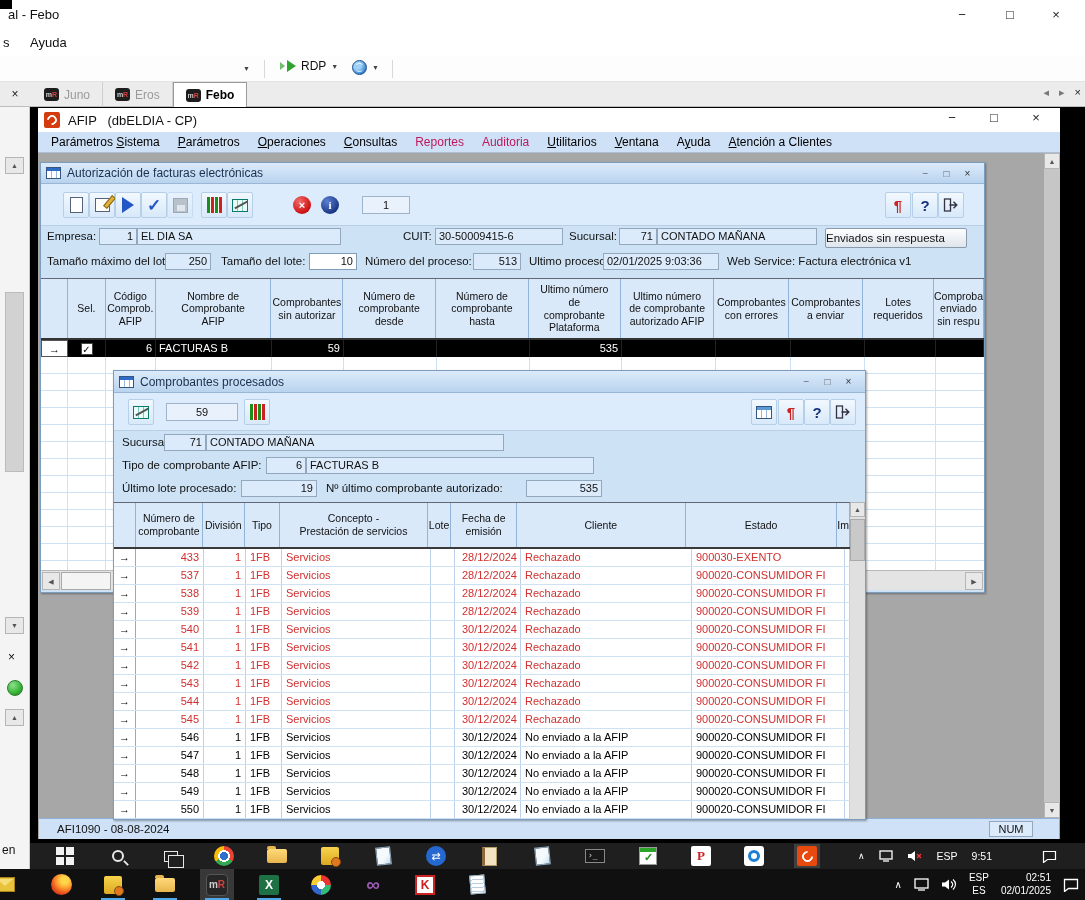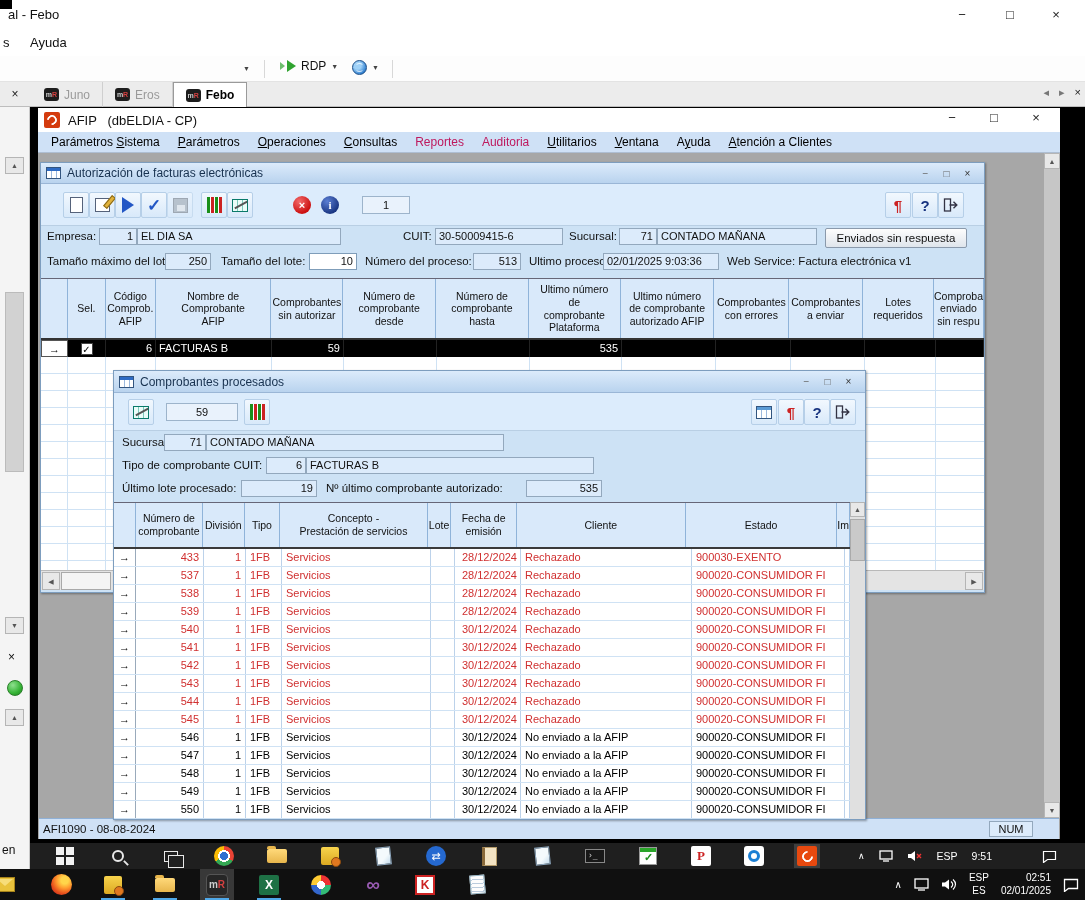--- a/index.html
+++ b/index.html
@@ -51,21 +51,21 @@
   #afip-logo::after{content:"";position:absolute;inset:3px;border:2px solid #fff;border-radius:50%;border-left-color:transparent;transform:rotate(-40deg)}
   #afip-title{font-size:13px;white-space:pre}
   #afip-ctrls{position:absolute;right:14px;top:2px;display:flex;gap:22px}
   #afip-ctrls .wbtn{width:20px;text-align:center;font-size:13px;color:#222}
   #afip-menubar{left:0;top:24px;width:100%;height:21px;background:#cfe1f6;border-bottom:1px solid #aebed2;display:flex;align-items:center;padding-left:4px;position:absolute}
   .amenu{font-size:12px;padding:0 9px;color:#000}
   .amenu.disabled{color:#be185d}
   #mdi-vscroll{left:1006px;top:45px;width:16px;height:665px;background:#c6c6c6;position:absolute}
   #mdi-vscroll .sbtn{position:absolute;left:0;width:16px;height:16px}
   #afip-status{left:1px;top:710px;width:1020px;height:21px;background:#cfe1f6;border-top:1px solid #8fb0d6;position:absolute;z-index:40;display:flex;align-items:center}
-  #afip-status .stext{font-size:11.5px;padding-left:4px}
+  #afip-status .stext{font-size:11.5px;padding-left:18px}
   #status-num{position:absolute;right:26px;top:2px;width:44px;height:16px;background:#dcebfb;border:1px solid #93a8bd;font-size:11px;text-align:center;line-height:15px}
 
   
   .mdiwin{background:#cde2f5;border:1px solid #7d9dbe;box-shadow:1px 1px 2px rgba(0,0,0,.35)}
   .mtitle{height:21px;background:linear-gradient(#dcebfb,#b9d3ee);border-bottom:1px solid #9ab6d6;display:flex;align-items:center;gap:6px;padding:0 5px}
   .mtitle .ttext{font-size:12px;color:#17314f}
   .mctrls{position:absolute;top:3px;display:flex;gap:4px}
   .mbtn{width:17px;height:15px;font-size:10px;color:#666;text-align:center;line-height:15px}
   .gridico{width:15px;height:12px;border:1px solid #33557f;background:
      linear-gradient(#2e6bc4 0 3px, transparent 3px),
@@ -95,21 +95,21 @@
   .circ.blue{background:radial-gradient(circle at 35% 30%,#5b7fd4,#17337f 75%);font-family:"Liberation Serif",serif}
   .ic-pil{color:#cc2222;font-size:15px;font-weight:bold}
   .ic-help{color:#17337f;font-size:15px;font-weight:bold}
   .ic-tbl{width:16px;height:13px;border:1px solid #33557f;background:linear-gradient(#5b9bd5 0 3px,transparent 3px),repeating-linear-gradient(90deg,#fff 0 4px,#9cb9dd 4px 5px),repeating-linear-gradient(#fff 0 3px,#9cb9dd 3px 4px)}
 
   
   #auth-win{left:40px;top:162px;width:945px;height:431px;z-index:3;position:absolute}
   #auth-ctrls{right:8px}
   #auth-toolbar{position:absolute;left:0;top:21px;width:943px;height:42px;background:#dcecfc;border-bottom:1px solid #b9cfe4}
   #auth-fields{position:absolute;left:0;top:63px;width:943px;height:52px;background:#cde2f5}
-  #auth-btn{position:absolute;left:784px;top:2px;width:142px;height:20px;background:linear-gradient(#fdfdfd,#dfe5ec);border:1px solid #8a99ab;font-size:11.5px;text-align:center;line-height:18px;border-radius:2px}
+  #auth-btn{position:absolute;left:784px;top:2px;width:142px;height:20px;background:linear-gradient(#fdfdfd,#dfe5ec);border:1px solid #8a99ab;font-size:11.5px;text-align:left;line-height:18px;border-radius:2px}
 
   #auth-table{position:absolute;left:0;top:115px;width:943px;height:292px;background:#fff}
   .ohead{display:flex;height:62px;background:#d9e9fa;border-top:1px solid #667;border-bottom:2px solid #333}
   .ohead>div{border-right:1px solid #8fb3d9;font-size:10.5px;text-align:center;display:flex;align-items:center;justify-content:center;white-space:pre-line;line-height:1.2}
   .ohead>div:nth-of-type(1){width:27px}.ohead>div:nth-of-type(2){width:38px}
   .ohead>div:nth-of-type(3){width:50px}.ohead>div:nth-of-type(4){width:116px}
   .ohead>div:nth-of-type(5){width:72px}.ohead>div:nth-of-type(6){width:93px}
   .ohead>div:nth-of-type(7){width:93px}.ohead>div:nth-of-type(8){width:92px}
   .ohead>div:nth-of-type(9){width:94px}.ohead>div:nth-of-type(10){width:75px}
   .ohead>div:nth-of-type(11){width:74px}.ohead>div:nth-of-type(12){width:71px}
@@ -521,21 +521,21 @@
           <rect x="1.5" y="2" width="6" height="12" fill="none" stroke="#334" stroke-width="1.3"></rect>
           <path d="M6.5 8 h7 M10.5 4.8 L13.8 8 L10.5 11.2" fill="none" stroke="#334" stroke-width="1.4"></path>
         </svg>
     </div>
   </div>
 
   <div id="proc-fields">
     <span class="flabel" style="left:8px;top:5px">Sucursal:</span>
     <span class="fbox num" style="left:50px;top:3px;width:42px">71</span>
     <span class="fbox" style="left:92px;top:3px;width:298px">CONTADO MAÑANA</span>
-    <span class="flabel" style="left:8px;top:28px">Tipo de comprobante CUIT:</span>
+    <span class="flabel" style="left:8px;top:28px">Tipo de comprobante AFIP:</span>
     <span class="fbox num" style="left:152px;top:26px;width:40px">6</span>
     <span class="fbox" style="left:192px;top:26px;width:288px">FACTURAS B</span>
     <span class="flabel" style="left:8px;top:51px">Último lote procesado:</span>
     <span class="fbox num" style="left:127px;top:49px;width:76px">19</span>
     <span class="flabel" style="left:212px;top:51px">Nº último comprobante autorizado:</span>
     <span class="fbox num" style="left:412px;top:49px;width:76px">535</span>
   </div>
 
   <div id="proc-table">
     <div class="phead">

